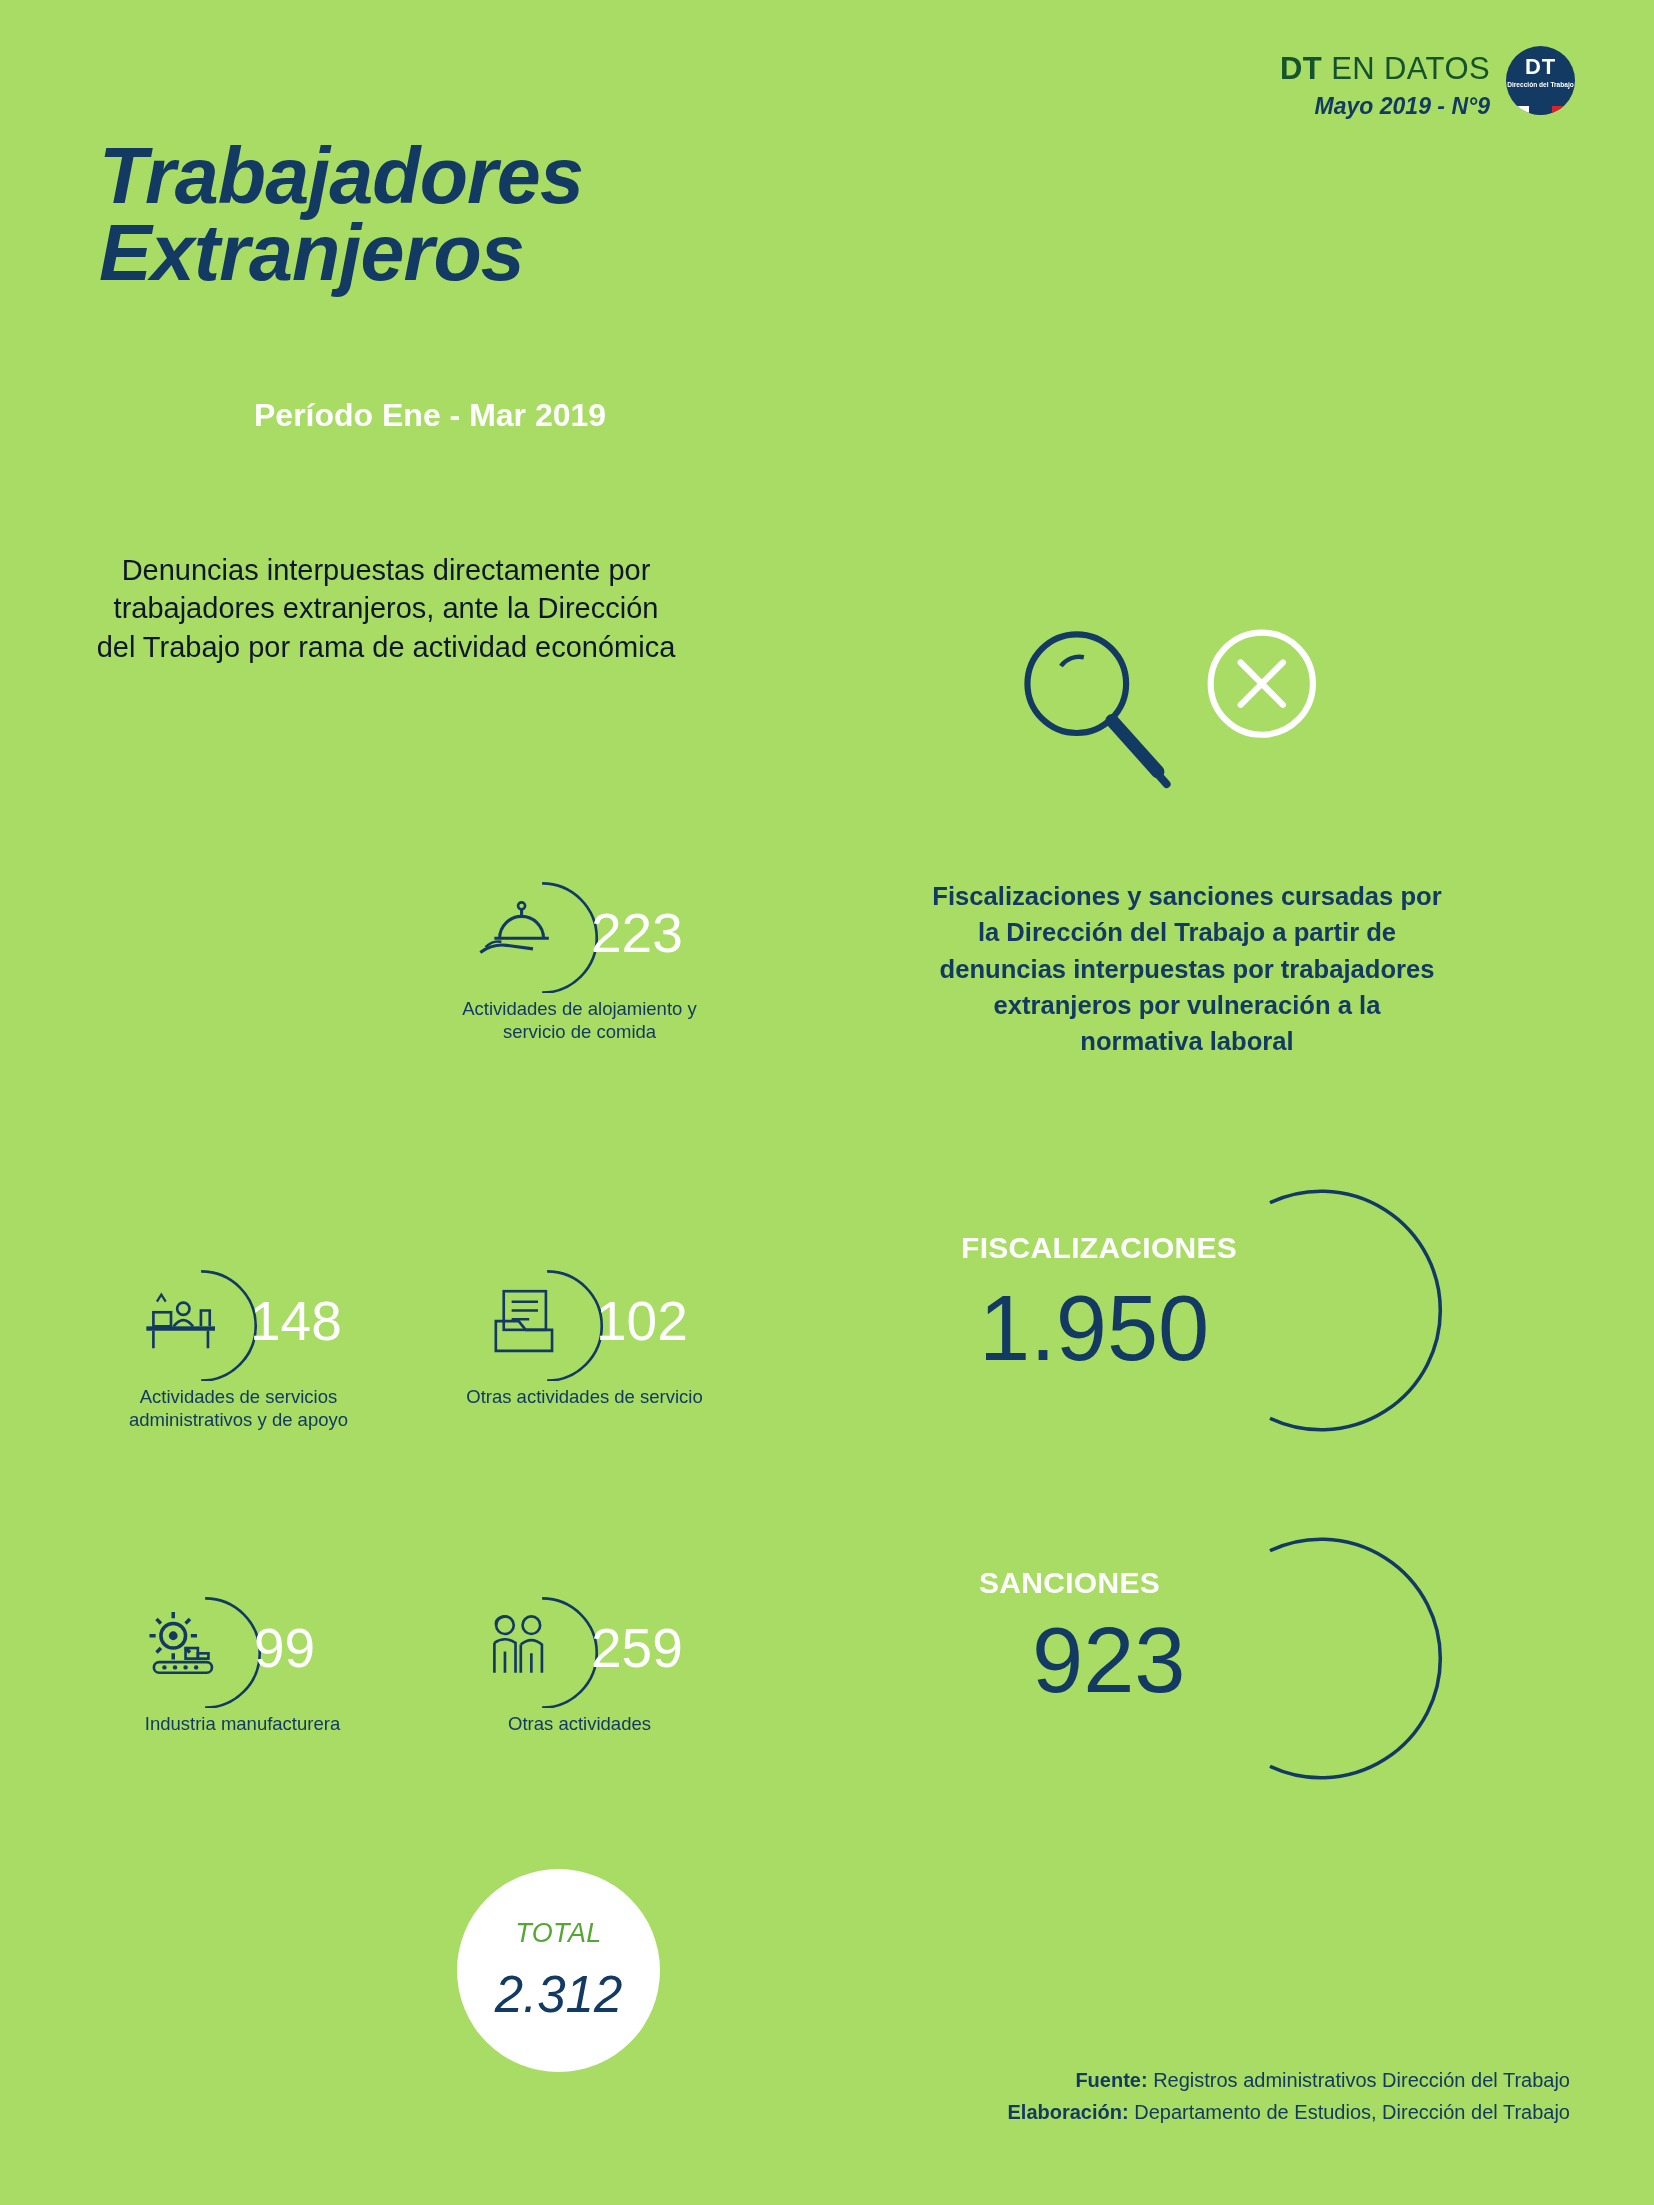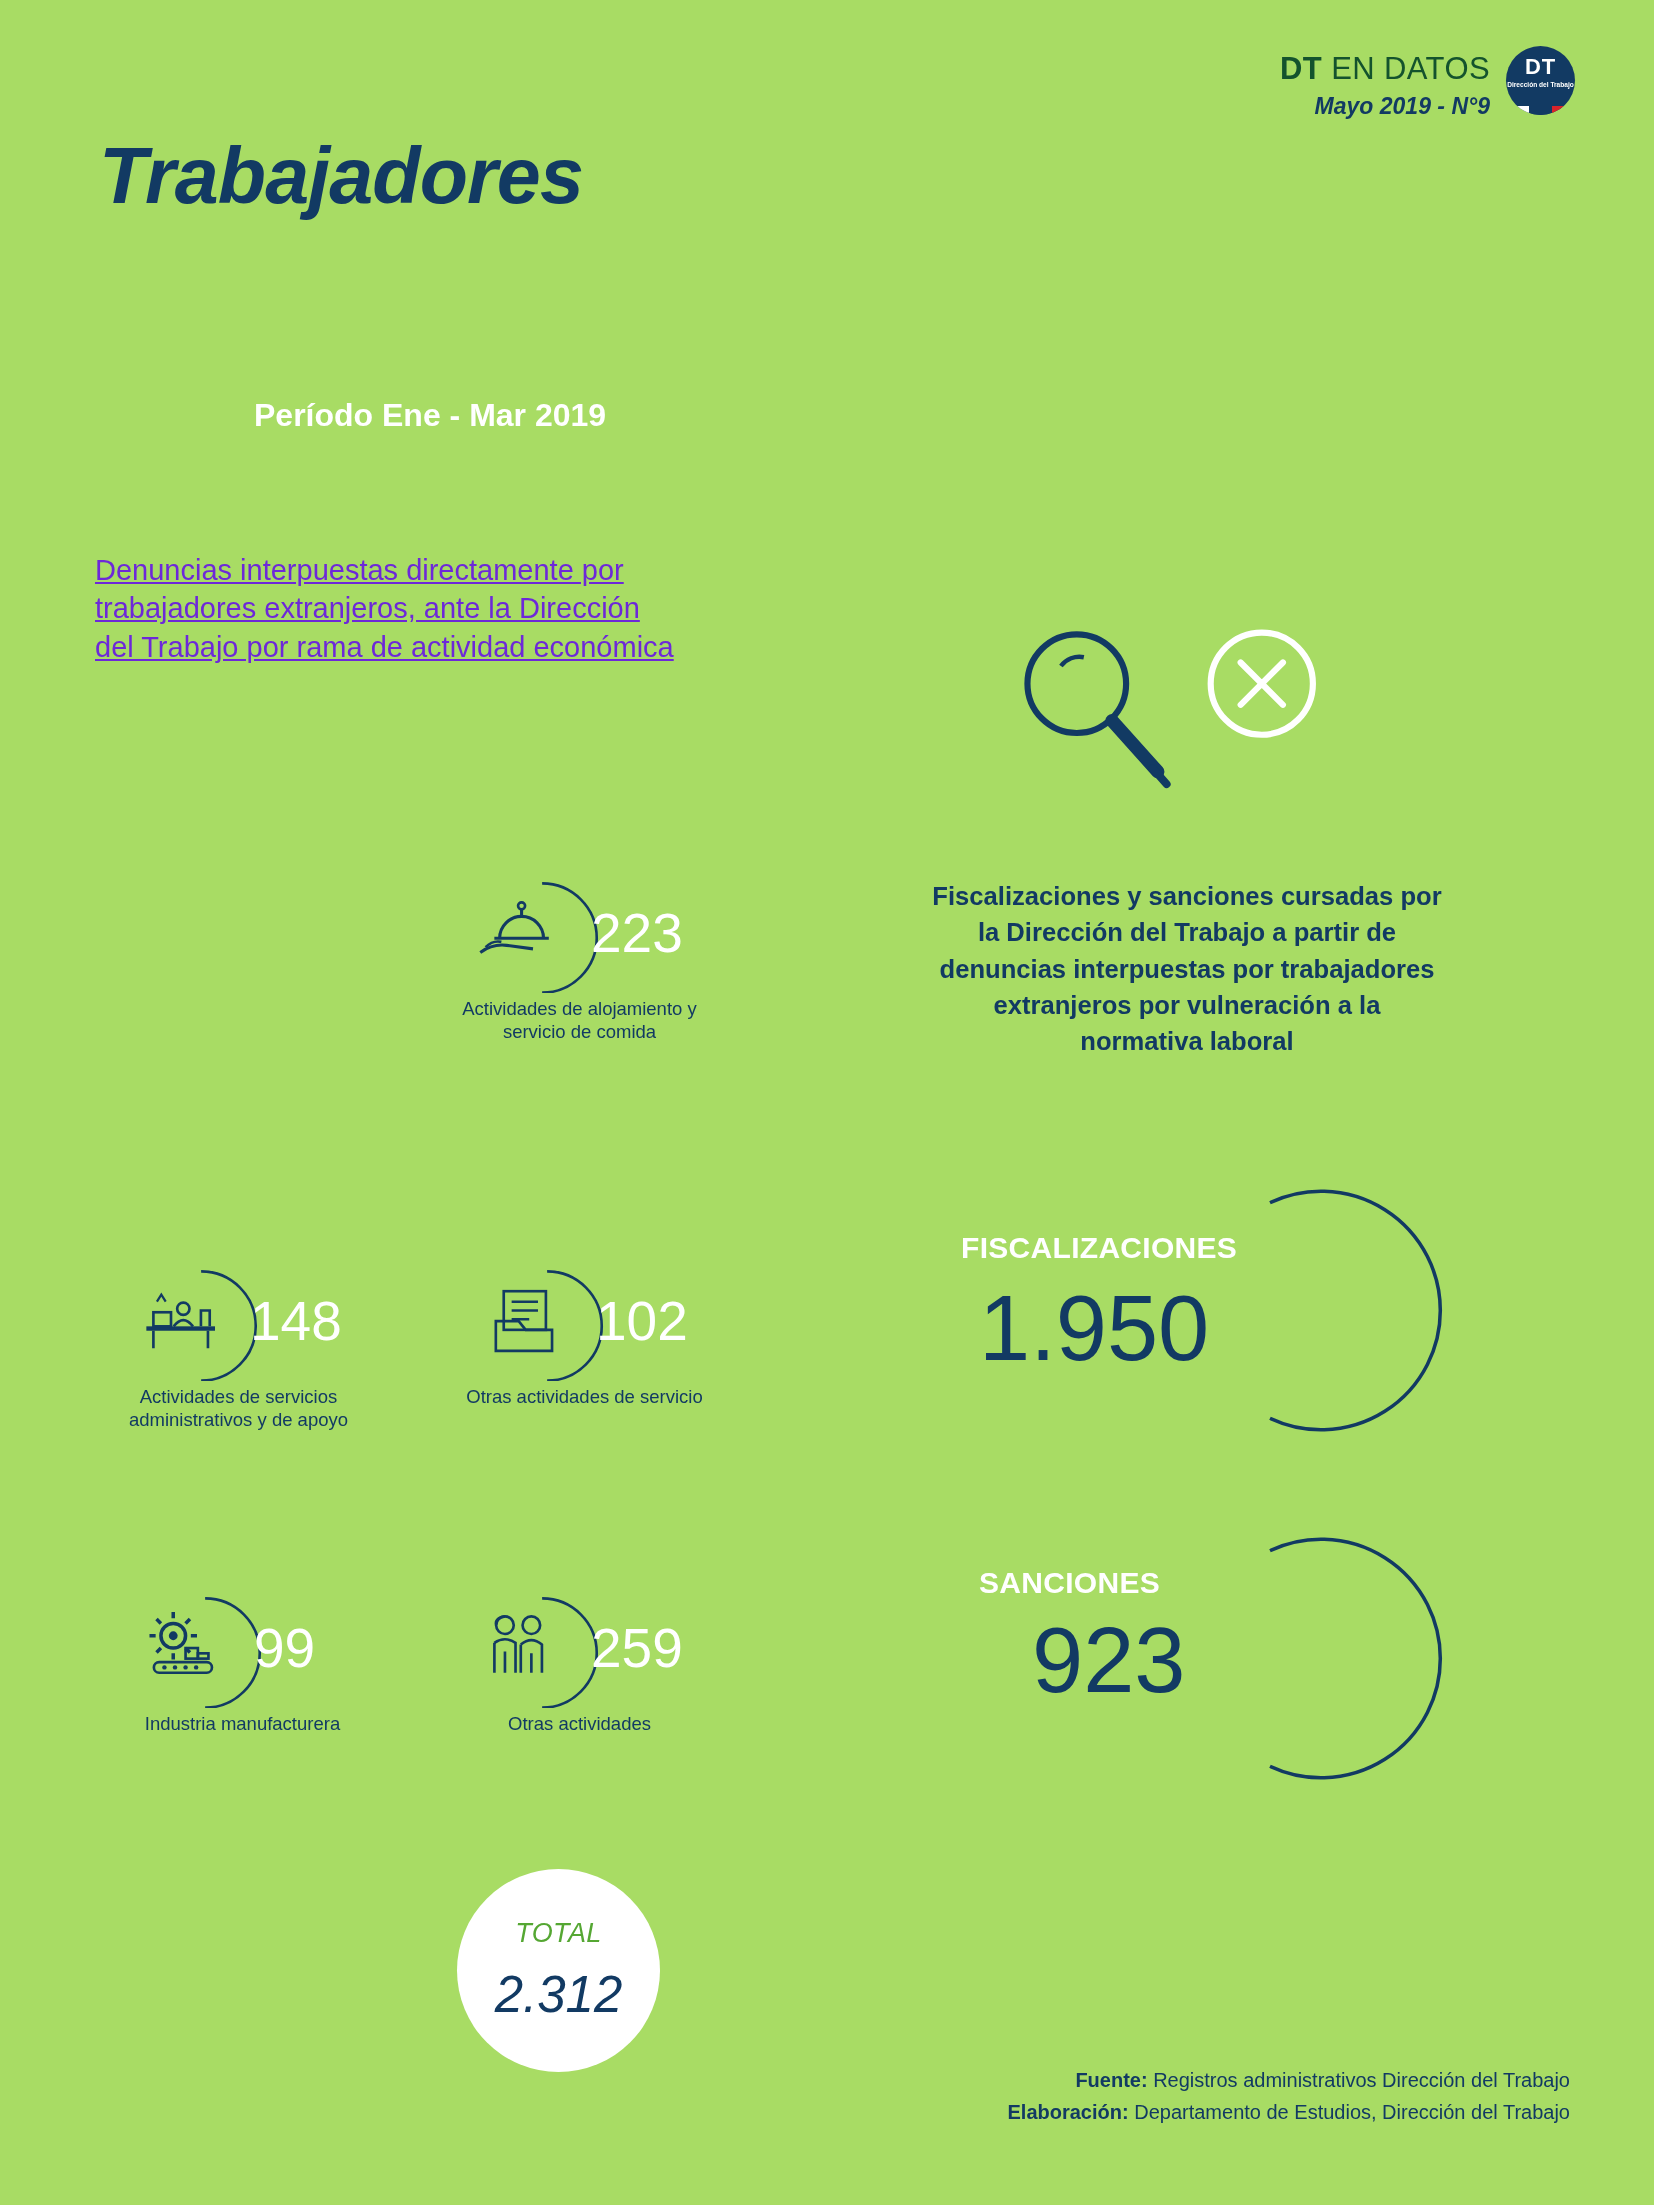--- a/index.html
+++ b/index.html
@@ -95,25 +95,24 @@
     font-weight: 700;
     color: #ffffff;
   }
 
   
   .intro {
     position: absolute;
     left: 95px;
     top: 551px;
     width: 582px;
-    text-align: left;
+    text-align: center;
     font-size: 29px;
     line-height: 1.32;
-    color: #6d28d9;
-    text-decoration: underline;
+    color: #0f172a;
   }
 
   
   .stat {
     position: absolute;
     width: 291px;
     text-align: center;
   }
   .stat-visual {
     position: relative;
@@ -237,20 +236,21 @@
       <div class="logo-stripe">
         <i style="background:#ffffff"></i>
           <i style="background:#123a63"></i>
           <i style="background:#d8232a"></i>
       </div>
     </div>
   </div>
 
   <div class="title">
     <div>Trabajadores</div>
+    <div>Extranjeros</div>
   </div>
   <div class="subtitle">Período Ene - Mar 2019</div>
 
   <div class="intro">Denuncias interpuestas directamente por trabajadores extranjeros, ante la Dirección del Trabajo por rama de actividad económica</div>
 
 
   <div class="stat" style="left:434px; top:869px;">
     <div class="stat-visual">
       <svg class="stat-arc" width="185" height="124" viewBox="0 0 210 140">
         <path d="M62 16 A62 62 0 1 1 62 140" fill="none" stroke="#123a63" stroke-width="3"></path>

